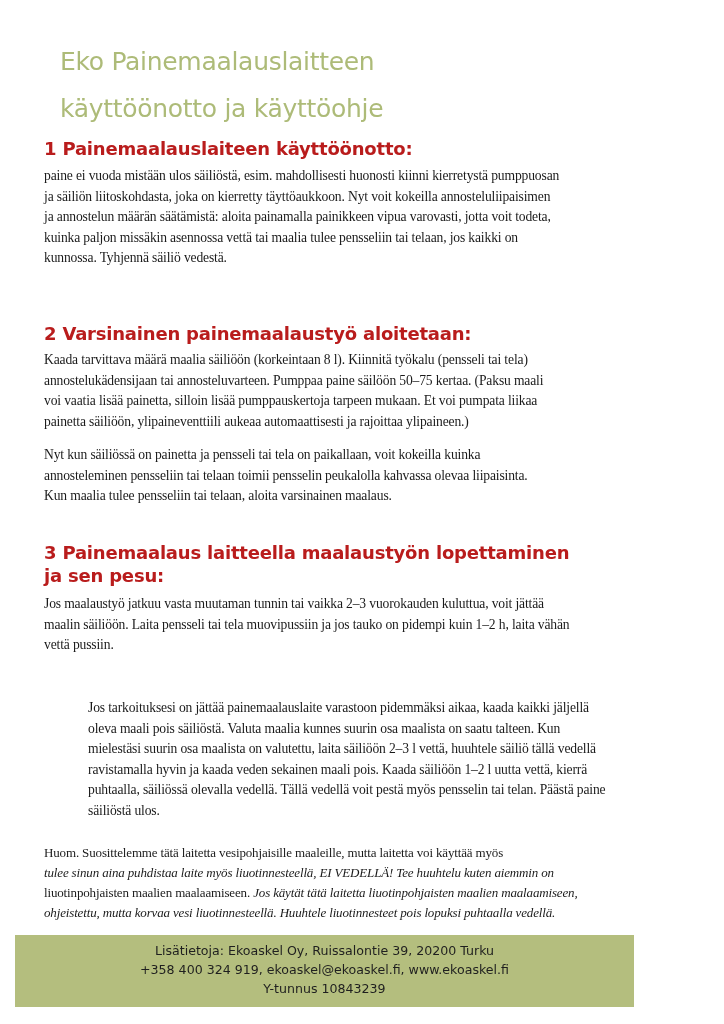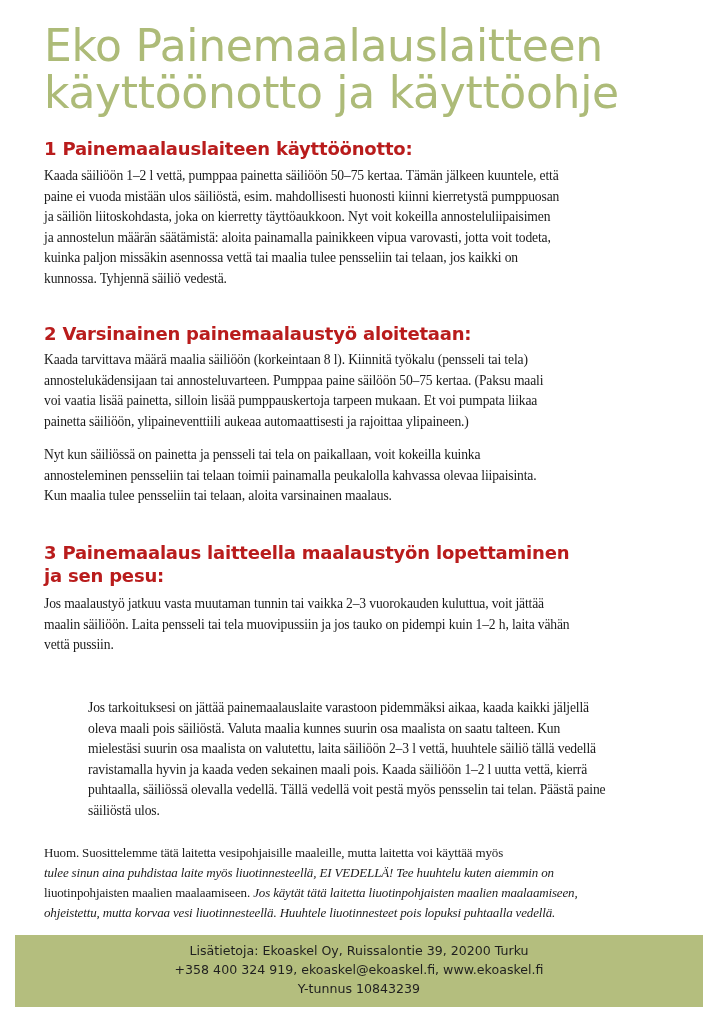--- a/index.html
+++ b/index.html
@@ -1,75 +1,74 @@
 <!DOCTYPE html>
 <html><head>
 <meta charset="utf-8">
 <style>
   html, body { margin: 0; padding: 0; background: #ffffff; }
   body { width: 724px; height: 1024px; position: relative; overflow: hidden; }
   .page { position: absolute; left: 0; top: 0; width: 724px; height: 1024px; }
   .title {
     position: absolute; left: 44px; top: 22px; width: 660px;
     font-family: "DejaVu Sans", sans-serif; font-weight: normal;
-    color: #adbb78; font-size: 44px; line-height: 47px; letter-spacing: -0.3px;
-    margin: 0;
+    color: #adbb78; font-size: 25px; line-height: 47px; letter-spacing: -0.3px;
+    margin: 16px;
   }
   .title span { display: block; white-space: nowrap; }
   .h2 {
     position: absolute; left: 44px; margin: 0;
     font-family: "DejaVu Sans", sans-serif; font-weight: bold;
     color: #b91c1c; font-size: 18px; line-height: 23px; letter-spacing: -0.2px;
   }
   .para {
     position: absolute; left: 44px; width: 650px; margin: 0;
     font-family: "Liberation Serif", serif; color: #1a1a1a;
     font-size: 13.6px; line-height: 20.6px; letter-spacing: -0.15px;
   }
   .para .line { display: block; white-space: nowrap; }
   .note { font-size: 13px; line-height: 20px; }
   .note em { font-style: italic; }
   .footer {
-    position: absolute; left: 15px; top: 935px; width: 688px; height: 72px;
+    position: absolute; left: 15px; top: 935px; width: 619px; height: 72px;
     background: #b4be7e; text-align: center;
     font-family: "DejaVu Sans", sans-serif; color: #1f1f1f;
     font-size: 12.6px; line-height: 19px; padding-top: 6px; box-sizing: border-box;
   }
   .footer span { display: block; }
 </style>
 </head>
 <body>
 
 <div class="page">
 
   <h1 class="title">
     <span>Eko Painemaalauslaitteen</span>
     <span>käyttöönotto ja käyttöohje</span>
   </h1>
 
   <h2 class="h2" style="top:137px;">1 Painemaalauslaiteen käyttöönotto:</h2>
   <p class="para" style="top:166px;">
-    <span class="line">Kaada säiliöön 1–2 l vettä, pumppaa painetta säiliöön 50–75 kertaa. Tämän jälkeen kuuntele, että</span>
     <span class="line">paine ei vuoda mistään ulos säiliöstä, esim. mahdollisesti huonosti kiinni kierretystä pumppuosan</span>
     <span class="line">ja säiliön liitoskohdasta, joka on kierretty täyttöaukkoon. Nyt voit kokeilla annosteluliipaisimen</span>
     <span class="line">ja annostelun määrän säätämistä: aloita painamalla painikkeen vipua varovasti, jotta voit todeta,</span>
     <span class="line">kuinka paljon missäkin asennossa vettä tai maalia tulee pensseliin tai telaan, jos kaikki on</span>
     <span class="line">kunnossa. Tyhjennä säiliö vedestä.</span>
   </p>
 
   <h2 class="h2" style="top:322px;text-align:center;">2 Varsinainen painemaalaustyö aloitetaan:</h2>
   <p class="para" style="top:350px;">
     <span class="line">Kaada tarvittava määrä maalia säiliöön (korkeintaan 8 l). Kiinnitä työkalu (pensseli tai tela)</span>
     <span class="line">annostelukädensijaan tai annosteluvarteen. Pumppaa paine säilöön 50–75 kertaa. (Paksu maali</span>
     <span class="line">voi vaatia lisää painetta, silloin lisää pumppauskertoja tarpeen mukaan. Et voi pumpata liikaa</span>
     <span class="line">painetta säiliöön, ylipaineventtiili aukeaa automaattisesti ja rajoittaa ylipaineen.)</span>
   </p>
   <p class="para" style="top:445px;">
     <span class="line">Nyt kun säiliössä on painetta ja pensseli tai tela on paikallaan, voit kokeilla kuinka</span>
-    <span class="line">annosteleminen pensseliin tai telaan toimii painamalla peukalolla kahvassa olevaa liipaisinta.</span>
+    <span class="line">annosteleminen pensseliin tai telaan toimii pensselin peukalolla kahvassa olevaa liipaisinta.</span>
     <span class="line">Kun maalia tulee pensseliin tai telaan, aloita varsinainen maalaus.</span>
   </p>
 
   <h2 class="h2" style="top:541px;">
     <span style="display:block">3 Painemaalaus laitteella maalaustyön lopettaminen</span>
     <span style="display:block">ja sen pesu:</span>
   </h2>
   <p class="para" style="top:594px;">
     <span class="line">Jos maalaustyö jatkuu vasta muutaman tunnin tai vaikka 2–3 vuorokauden kuluttua, voit jättää</span>
     <span class="line">maalin säiliöön. Laita pensseli tai tela muovipussiin ja jos tauko on pidempi kuin 1–2 h, laita vähän</span>

